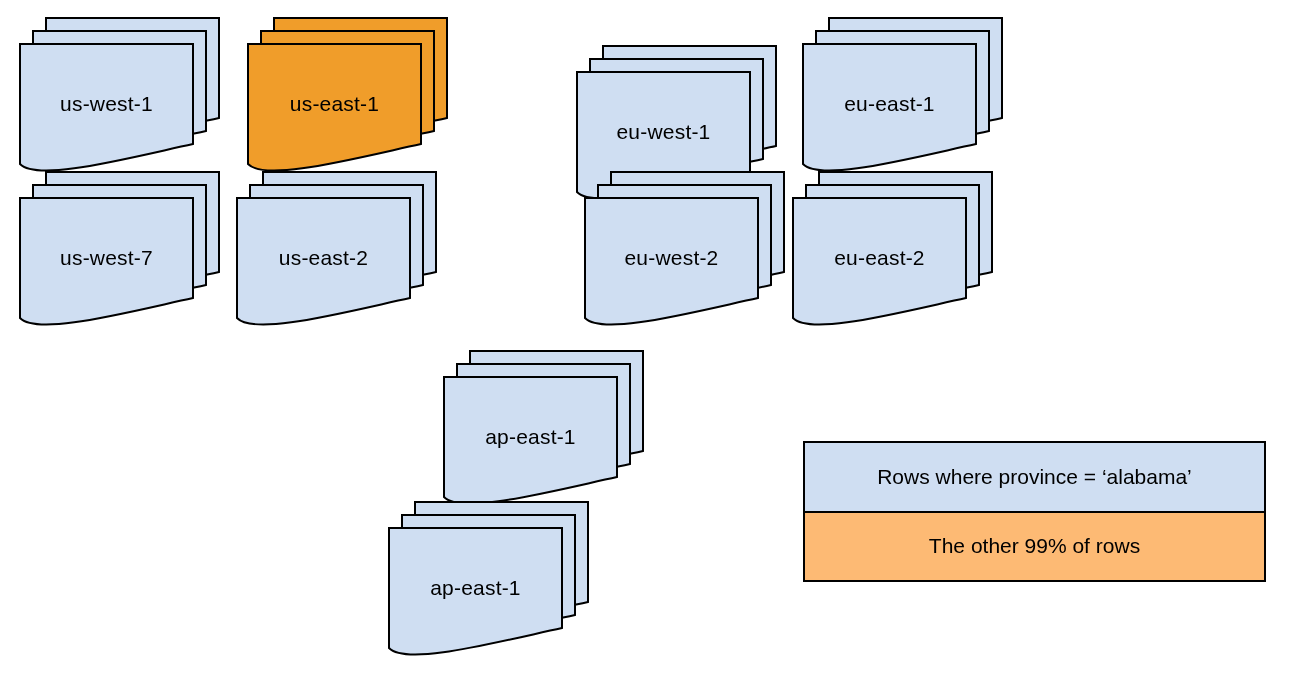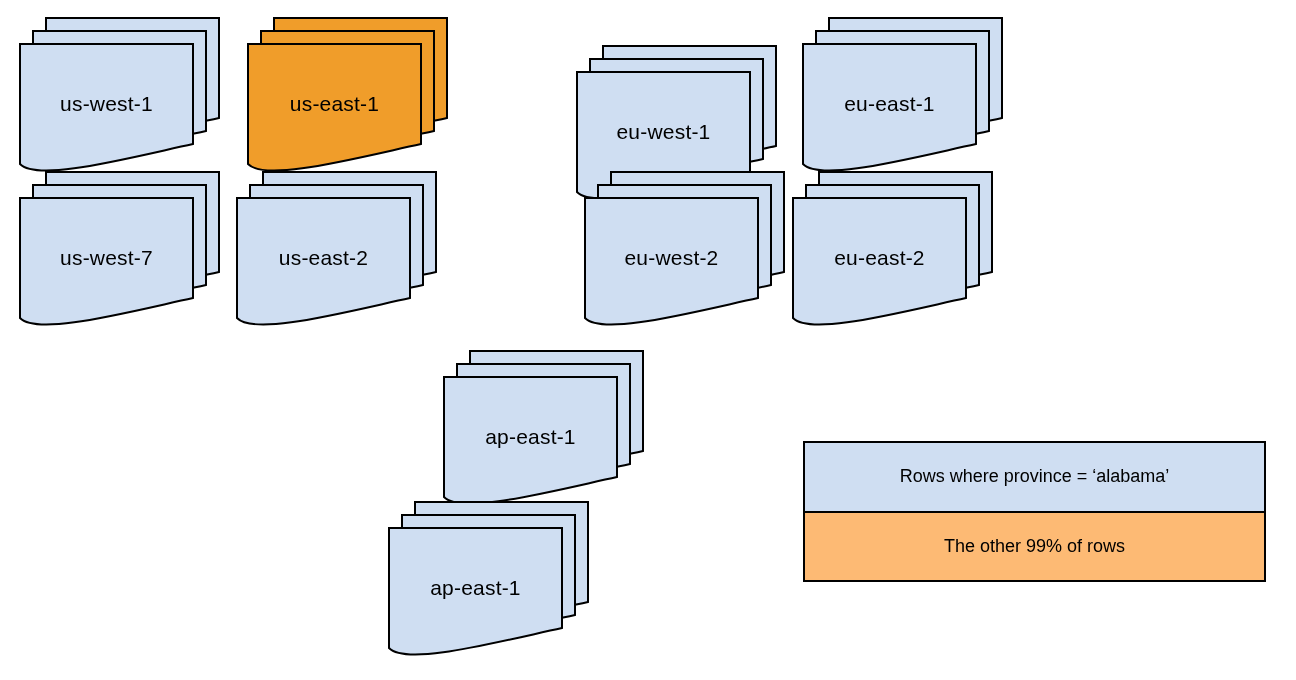--- a/index.html
+++ b/index.html
@@ -53,21 +53,21 @@
     border: 2px solid #000000;
     box-sizing: border-box;
     display: flex;
     flex-direction: column;
   }
   .legend-row {
     flex: 1;
     display: flex;
     align-items: center;
     justify-content: center;
-    font-size: 18px;
+    font-size: 21px;
     color: #000000;
   }
   .legend-row.first {
     border-bottom: 2px solid #000000;
   }
 </style>
 </head>
 <body>
 
 <div class="canvas">

